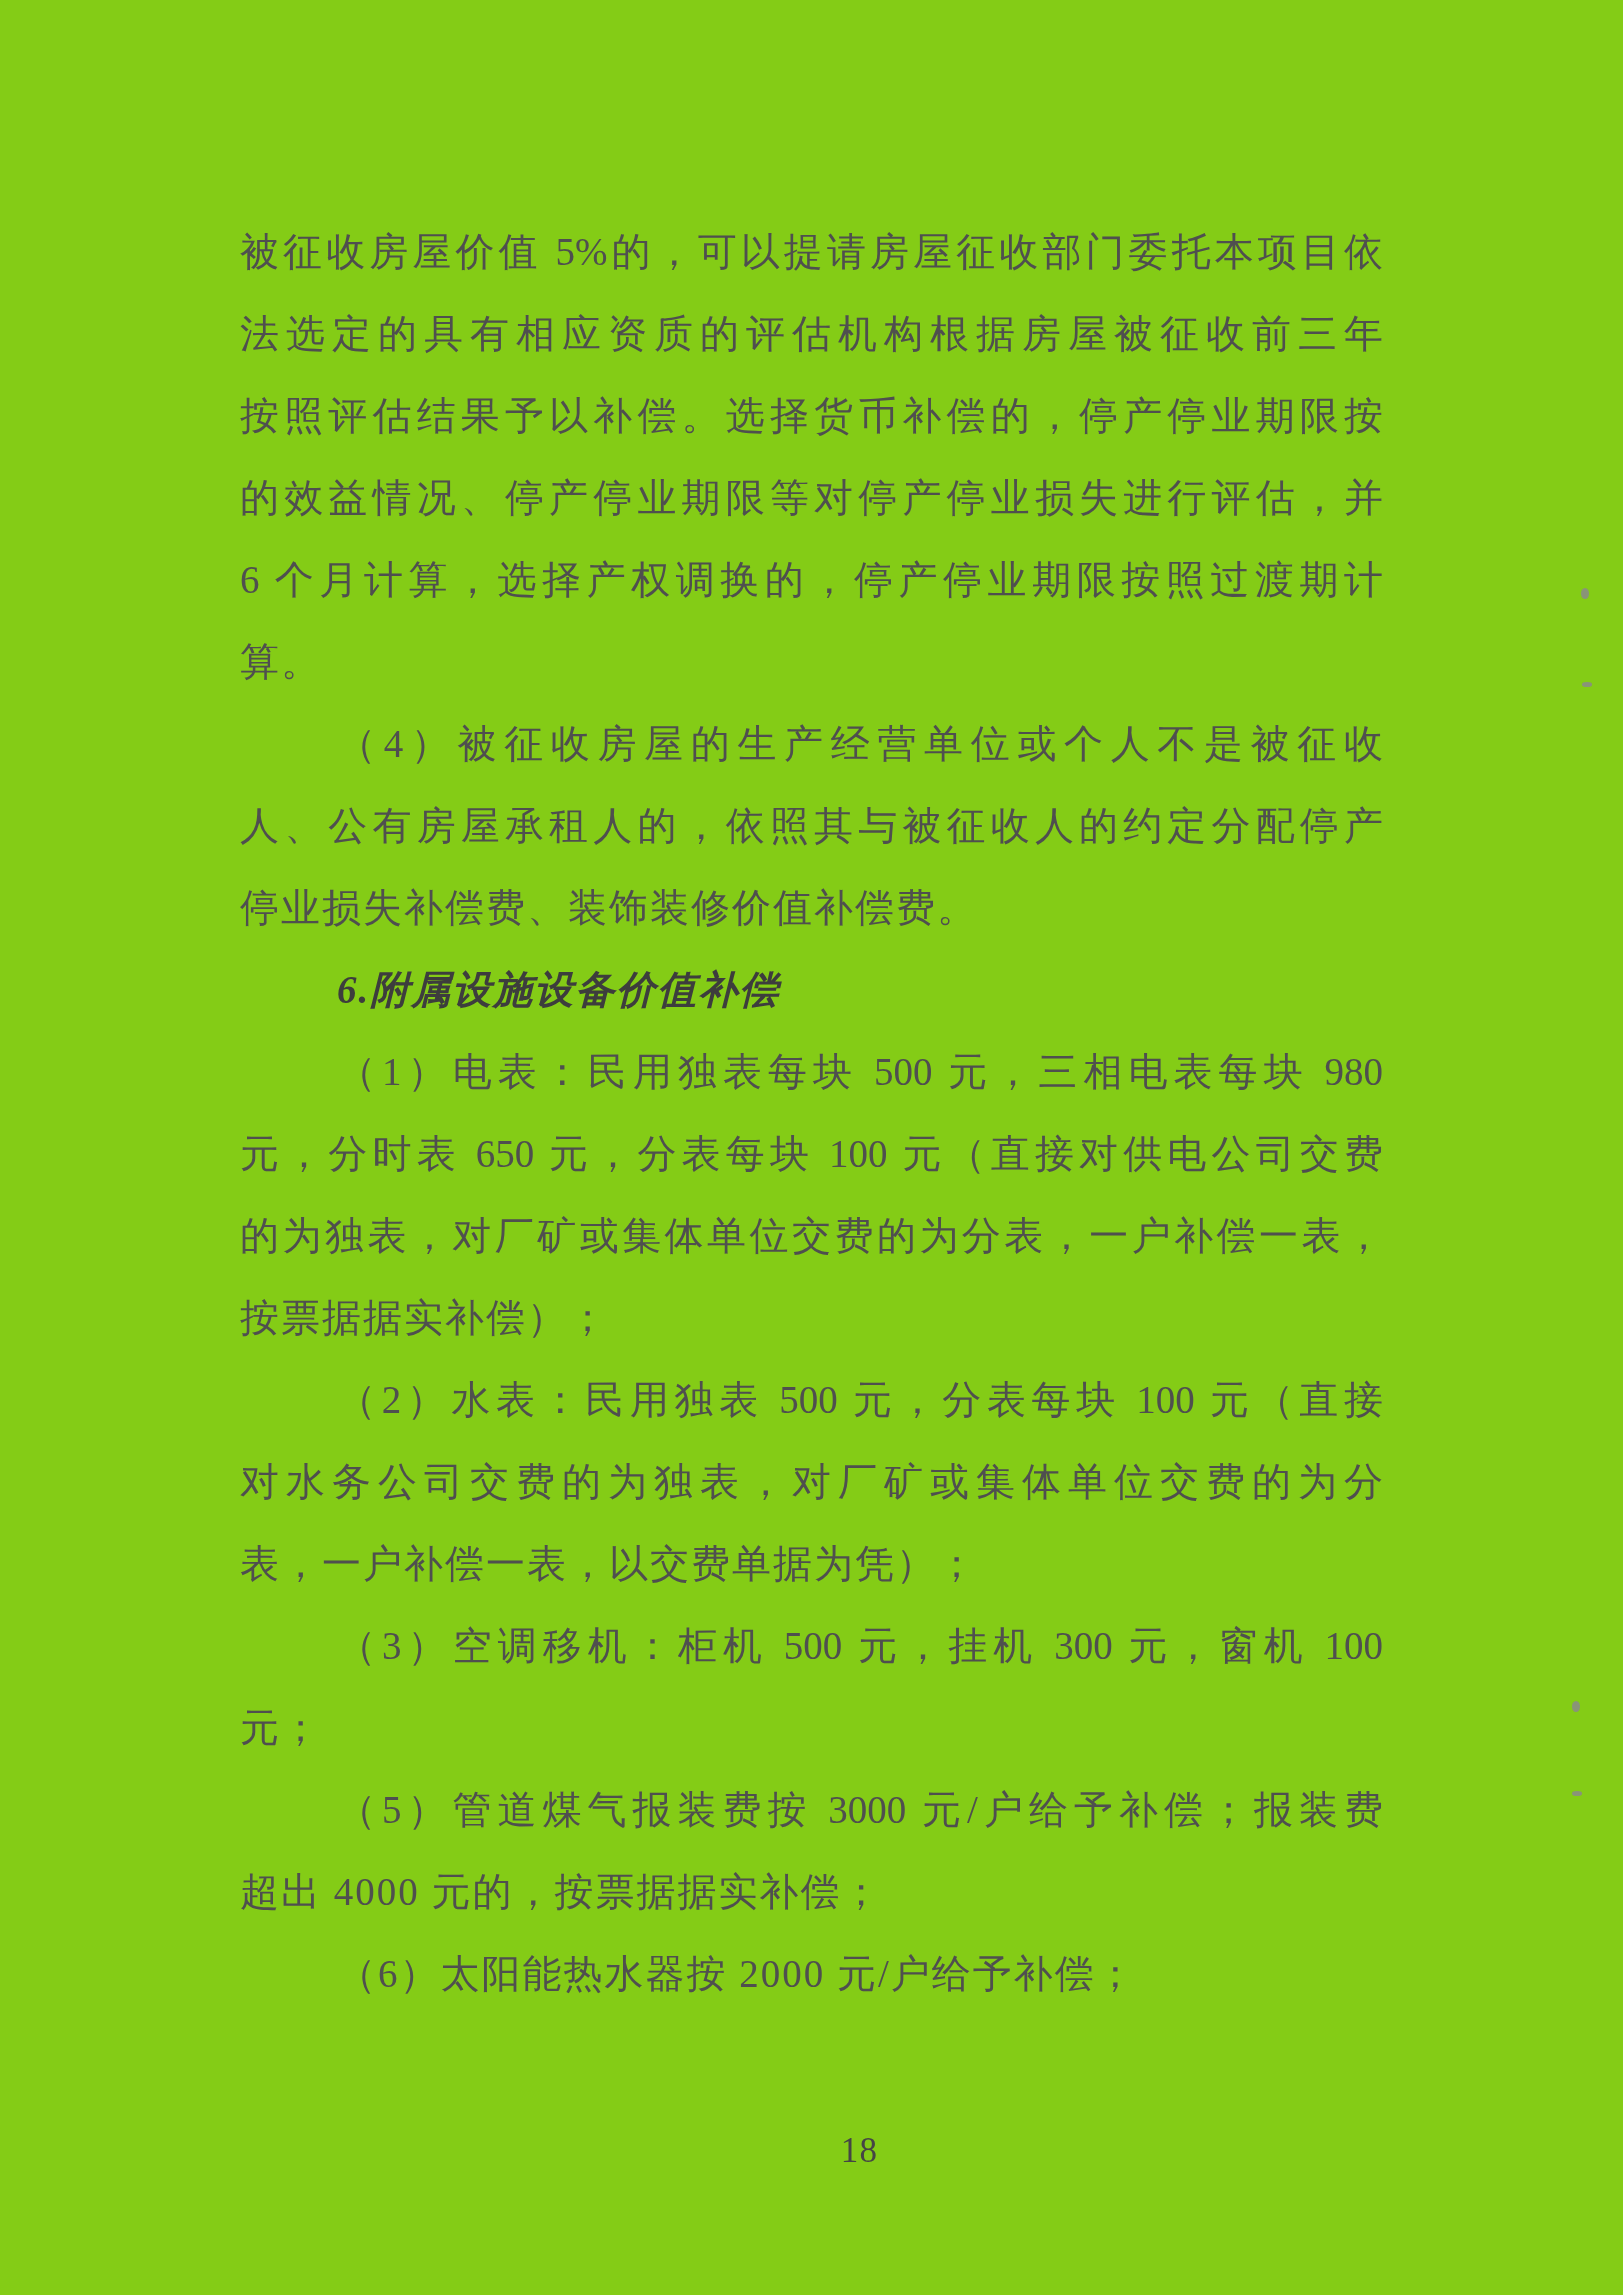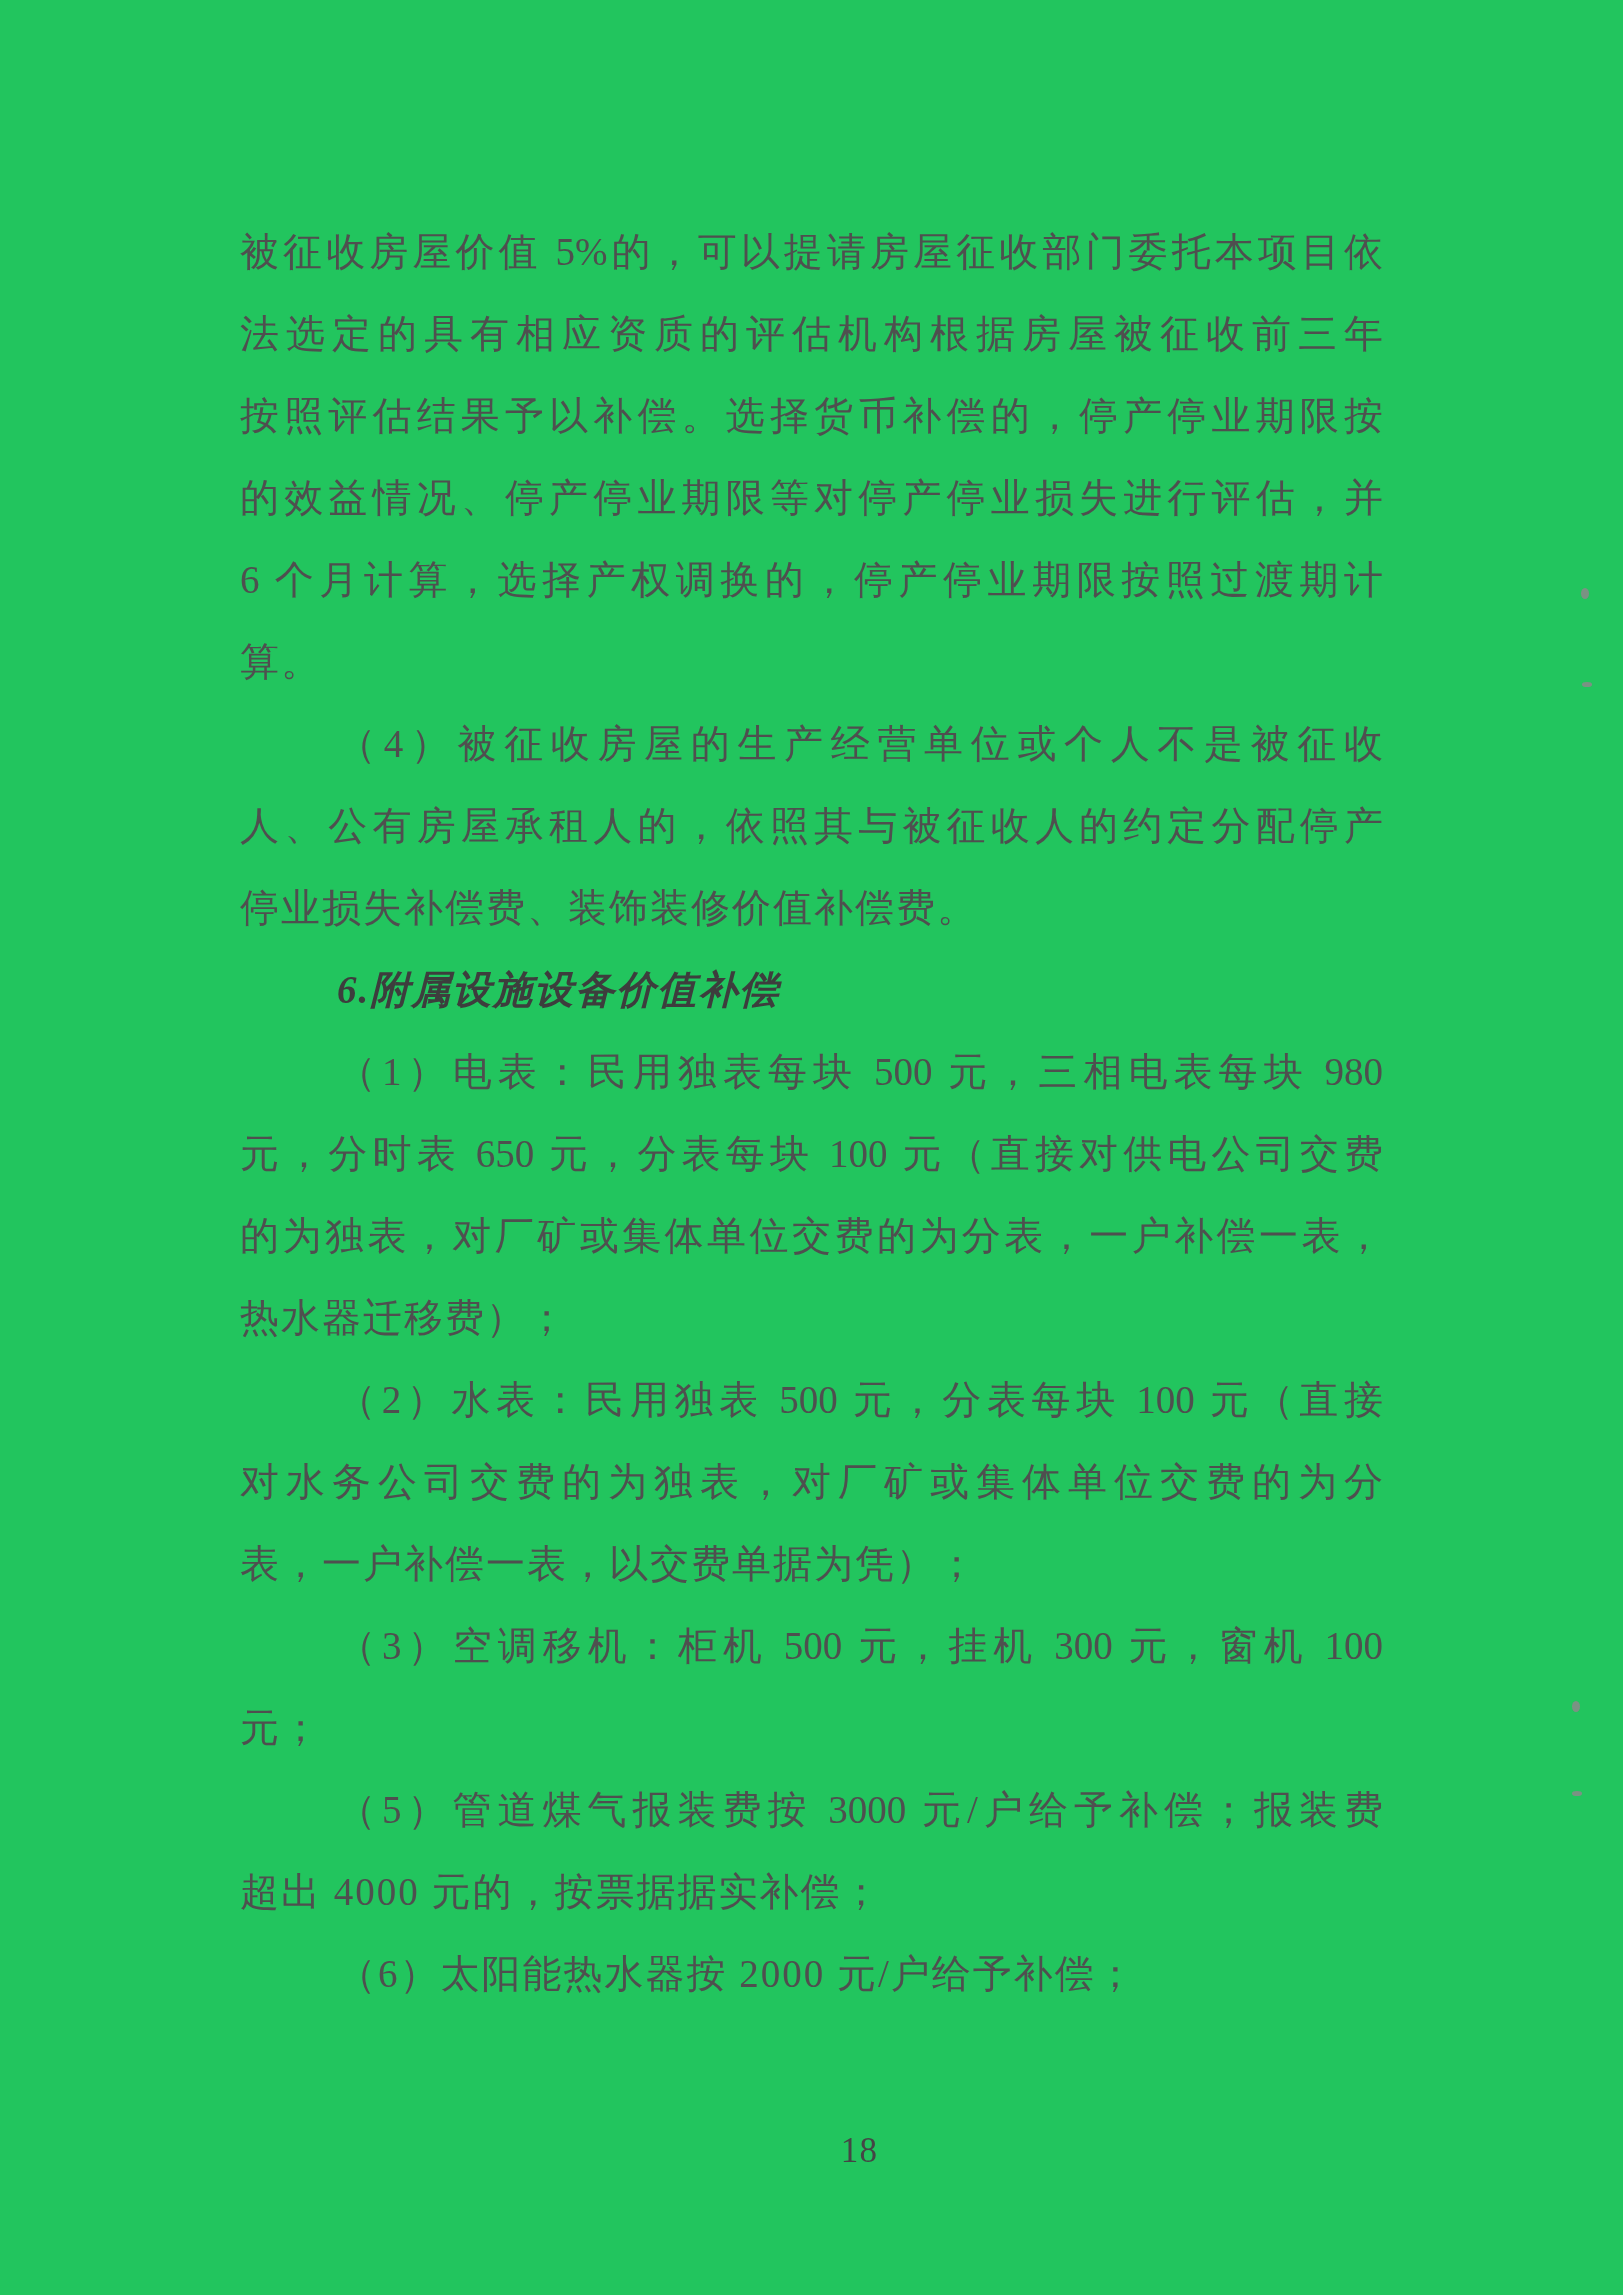--- a/index.html
+++ b/index.html
@@ -5,21 +5,21 @@
   html, body {
     margin: 0;
     padding: 0;
     background: #e8e8e8;
   }
   .page {
     position: relative;
     width: 1623px;
     height: 2295px;
     margin: 0 auto;
-    background: #22c55e;
+    background: #84cc16;
     font-family: "Liberation Serif", "DejaVu Serif", serif;
     color: #4f4f4f;
     overflow: hidden;
   }
   .content {
     position: absolute;
     left: 240px;
     top: 211px;
     width: 1143px;
   }
@@ -94,21 +94,21 @@
         <div class="line fill">人、公有房屋承租人的，依照其与被征收人的约定分配停产</div>
         <div class="line">停业损失补偿费、装饰装修价值补偿费。</div>
       </div>
       <div class="paragraph">
         <div class="line indent heading">6.附属设施设备价值补偿</div>
       </div>
       <div class="paragraph">
         <div class="line indent fill">（1）电表：民用独表每块 500 元，三相电表每块 980</div>
         <div class="line fill">元，分时表 650 元，分表每块 100 元（直接对供电公司交费</div>
         <div class="line fill">的为独表，对厂矿或集体单位交费的为分表，一户补偿一表，</div>
-        <div class="line">热水器迁移费）；</div>
+        <div class="line">按票据据实补偿）；</div>
       </div>
       <div class="paragraph">
         <div class="line indent fill">（2）水表：民用独表 500 元，分表每块 100 元（直接</div>
         <div class="line fill">对水务公司交费的为独表，对厂矿或集体单位交费的为分</div>
         <div class="line">表，一户补偿一表，以交费单据为凭）；</div>
       </div>
       <div class="paragraph">
         <div class="line indent fill">（3）空调移机：柜机 500 元，挂机 300 元，窗机 100</div>
         <div class="line">元；</div>
       </div>

